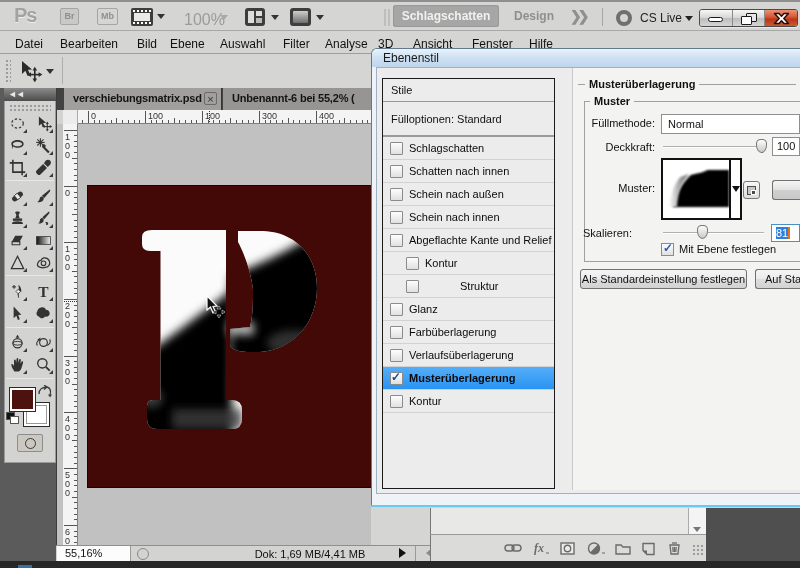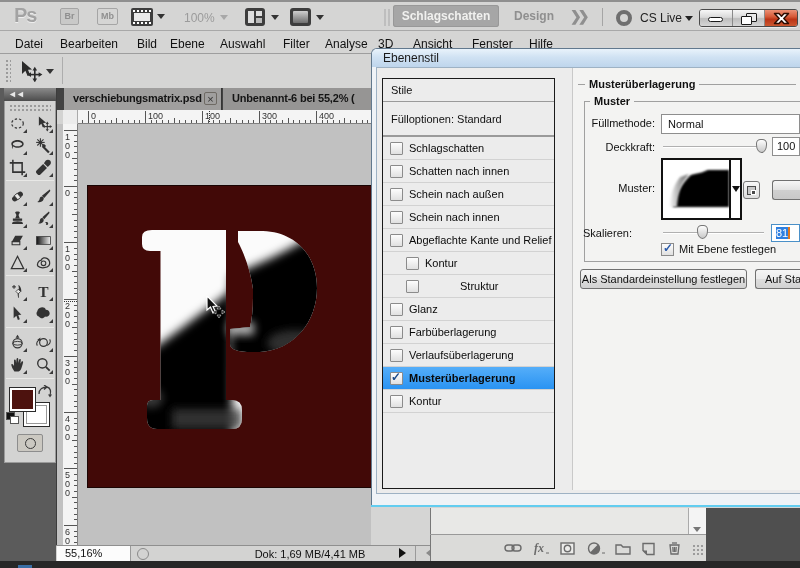--- a/index.html
+++ b/index.html
@@ -14,21 +14,21 @@
 <div class="abs" style="left:0;top:0;width:800px;height:2px;background:#8f8f8f;"></div>
 <div class="abs" style="left:14px;top:4px;font-size:20px;font-weight:bold;color:#a3a3a3;text-shadow:0 1px 0 #eee;letter-spacing:-1px;">Ps</div>
 <div class="abs" style="left:60px;top:8px;width:19px;height:17px;background:#c9c9c8;border:1px solid #a5a5a5;border-radius:2px;color:#8f8f8f;font-size:9px;font-weight:bold;text-align:center;line-height:15px;">Br</div>
 <div class="abs" style="left:97px;top:8px;width:21px;height:17px;border:1px solid #a5a5a5;border-radius:2px;color:#8f8f8f;font-size:9px;font-weight:bold;text-align:center;line-height:15px;">Mb</div>
 <div class="abs" style="left:131px;top:8px;width:22px;height:18px;background:#3d3d3d;border-radius:2px;">
 <div class="abs" style="left:2px;top:2px;width:18px;height:2px;background-image:linear-gradient(90deg,#fff 50%,transparent 50%);background-size:4px 2px;"></div>
 <div class="abs" style="left:2px;top:14px;width:18px;height:2px;background-image:linear-gradient(90deg,#fff 50%,transparent 50%);background-size:4px 2px;"></div>
 <div class="abs" style="left:3px;top:5px;width:16px;height:8px;background:#e9e9e9;"></div>
 </div>
 <div class="abs" style="left:157px;top:14px;width:0;height:0;border:4px solid transparent;border-top:5px solid #333;"></div>
-<div class="abs" style="left:184px;top:11px;color:#9b9b9b;font-size:12px;">100%</div>
+<div class="abs" style="left:184px;top:11px;color:#9b9b9b;font-size:16px;">100%</div>
 <div class="abs" style="left:220px;top:15px;width:0;height:0;border:4px solid transparent;border-top:5px solid #a8a8a8;"></div>
 <div class="abs" style="left:245px;top:8px;width:20px;height:18px;background:#3d3d3d;border-radius:3px;">
 <div class="abs" style="left:3px;top:3px;width:6px;height:12px;background:#ddd;"></div>
 <div class="abs" style="left:11px;top:3px;width:6px;height:5px;background:#ddd;"></div>
 <div class="abs" style="left:11px;top:10px;width:6px;height:5px;background:#bbb;"></div>
 </div>
 <div class="abs" style="left:271px;top:15px;width:0;height:0;border:4px solid transparent;border-top:5px solid #333;"></div>
 <div class="abs" style="left:290px;top:8px;width:21px;height:18px;background:#3d3d3d;border-radius:3px;">
 <div class="abs" style="left:3px;top:3px;width:15px;height:12px;background:linear-gradient(#cfcfcf,#6e6e6e);border-radius:1px;"></div>
 </div>

